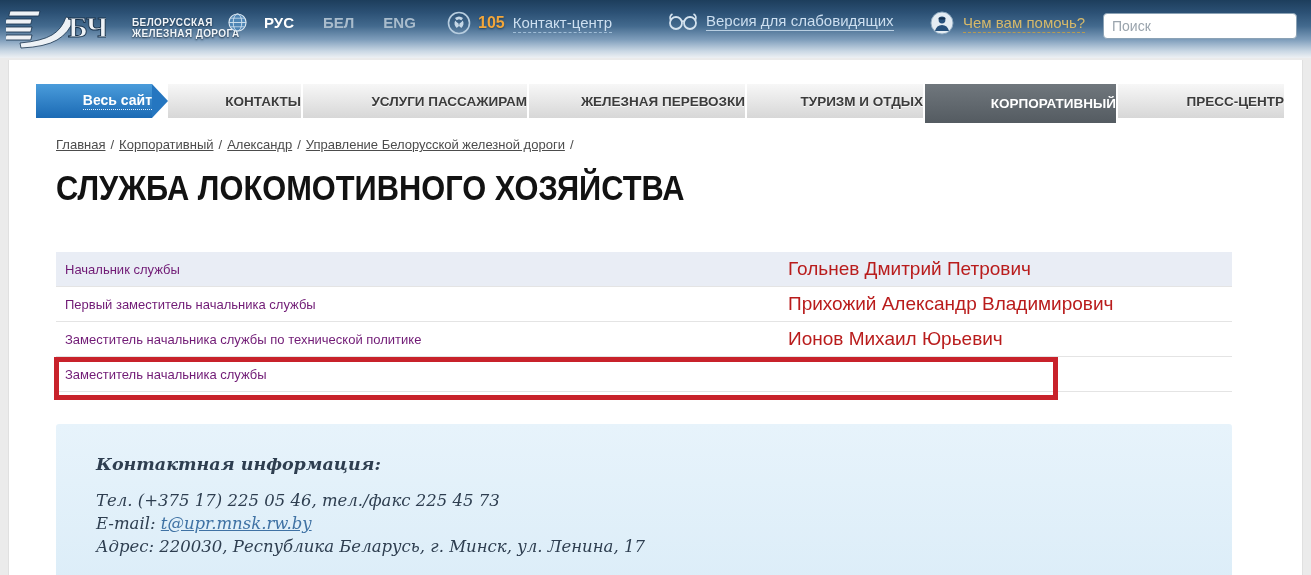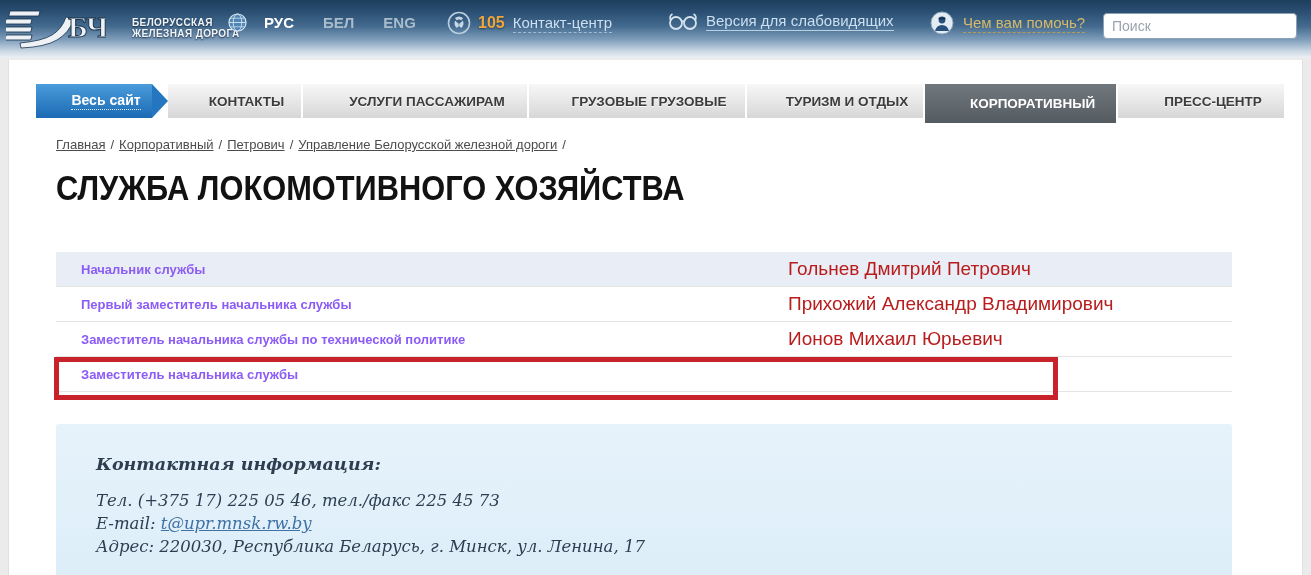--- a/index.html
+++ b/index.html
@@ -26,21 +26,21 @@
   .searchbox input { flex:1; border:none; outline:none; font-size:14px; color:#444; padding:0 8px;
                      font-family:"Liberation Sans", sans-serif; background:transparent; }
   .searchbox input::placeholder { color:#9aa4ad; }
 
   
   .card { position:relative; margin:2px 8px 0 8px; width:1295px; height:515px; background:#ffffff;
           border-left:1px solid #e0e0e0; border-right:1px solid #e0e0e0; }
 
   
   .nav { position:absolute; left:27px; top:24px; display:flex; height:34px; }
-  .tab { height:34px; display:flex; align-items:center; justify-content:center;
+  .tab { height:34px; display:flex; align-items:center; justify-content:flex-end;
          font-size:13.5px; font-weight:bold; color:#3c3c3c; cursor:pointer;
          background:linear-gradient(#f7f7f7,#d7d7d7); margin-right:2px; text-shadow:0 1px 0 #fbfbfb;padding-left:24px; }
   .tab-primary { position:relative; width:116px; margin-right:16px;
                  background:linear-gradient(#4a9cdb,#1b6ab4); color:#fff; text-shadow:none; z-index:2; }
   .tab-primary .tp-label { border-bottom:1px dotted #d8ecff; padding-bottom:1px; font-size:14px; }
   .tab-primary::after { content:""; position:absolute; left:100%; top:0; width:0; height:0;
                         border-top:17px solid transparent; border-bottom:17px solid transparent;
                         border-left:16px solid #2576c0; }
   .tab-active { height:39px; background:linear-gradient(#70777d,#545b61); color:#ffffff; text-shadow:none; }
 
@@ -50,21 +50,21 @@
   .crumb-sep { margin:0 5px; color:#4c4c4c; }
 
   
   .page-title { position:absolute; left:47px; top:108px; font-size:35px; font-weight:bold; color:#121212;
                 letter-spacing:0; white-space:nowrap; transform:scaleX(.88); transform-origin:left center; }
 
   
   .staff { position:absolute; left:47px; top:192px; width:1176px; }
   .srow { position:relative; height:35px; border-bottom:1px solid #e4e4e4; display:flex; align-items:center; }
   .srow.stripe { background:#e9edf5; }
-  .pos { padding-left:25px; font-size:13px; font-weight:bold; color:#8b5cf6; }
+  .pos { padding-left:9px; font-size:13px; font-weight:normal; color:#701a75; }
   .nam { position:absolute; left:732px; font-size:19px; color:#b91c1c; }
   .red-box { position:absolute; left:-2px; top:105px; width:1004px; height:43px;
              border:5px solid #c8222b; pointer-events:none; z-index:3; }
 
   
   .contact { position:absolute; left:47px; top:364px; width:1176px; height:220px;
              background:linear-gradient(#e7f3fb,#d8ebf7); border-radius:3px;
              font-family:"DejaVu Serif","Liberation Serif",serif; font-style:italic; color:#2e3e50;
              padding:30px 40px 0 40px; }
   .contact-h { font-size:17.5px; font-weight:bold; margin-bottom:15px; }
@@ -145,35 +145,35 @@
     <div class="tab tab-primary">
       <span class="tp-label">Весь сайт</span>
     </div>
     <div class="tab" style="width:133px">
       <span>КОНТАКТЫ</span>
     </div>
     <div class="tab" style="width:224px">
       <span>УСЛУГИ ПАССАЖИРАМ</span>
     </div>
     <div class="tab" style="width:216px">
-      <span>ГРУЗОВЫЕ ГРУЗОВЫЕ</span>
+      <span>ЖЕЛЕЗНАЯ ПЕРЕВОЗКИ</span>
     </div>
     <div class="tab" style="width:176px">
       <span>ТУРИЗМ И ОТДЫХ</span>
     </div>
     <div class="tab tab-active" style="width:191px">
       <span>КОРПОРАТИВНЫЙ</span>
     </div>
     <div class="tab" style="width:166px">
       <span>ПРЕСС-ЦЕНТР</span>
     </div>
   </div>
 
   <div class="breadcrumb">
-    <span class="crumb">Главная</span><span class="crumb-sep">/</span><span class="crumb">Корпоративный</span><span class="crumb-sep">/</span><span class="crumb">Петрович</span><span class="crumb-sep">/</span><span class="crumb">Управление Белорусской железной дороги</span><span class="crumb-sep">/</span>
+    <span class="crumb">Главная</span><span class="crumb-sep">/</span><span class="crumb">Корпоративный</span><span class="crumb-sep">/</span><span class="crumb">Александр</span><span class="crumb-sep">/</span><span class="crumb">Управление Белорусской железной дороги</span><span class="crumb-sep">/</span>
   </div>
 
   <div class="page-title">СЛУЖБА ЛОКОМОТИВНОГО ХОЗЯЙСТВА</div>
 
   <div class="staff">
     <div class="srow stripe">
       <span class="pos">Начальник службы</span>
       <span class="nam">Гольнев Дмитрий Петрович</span>
     </div>
     <div class="srow">

